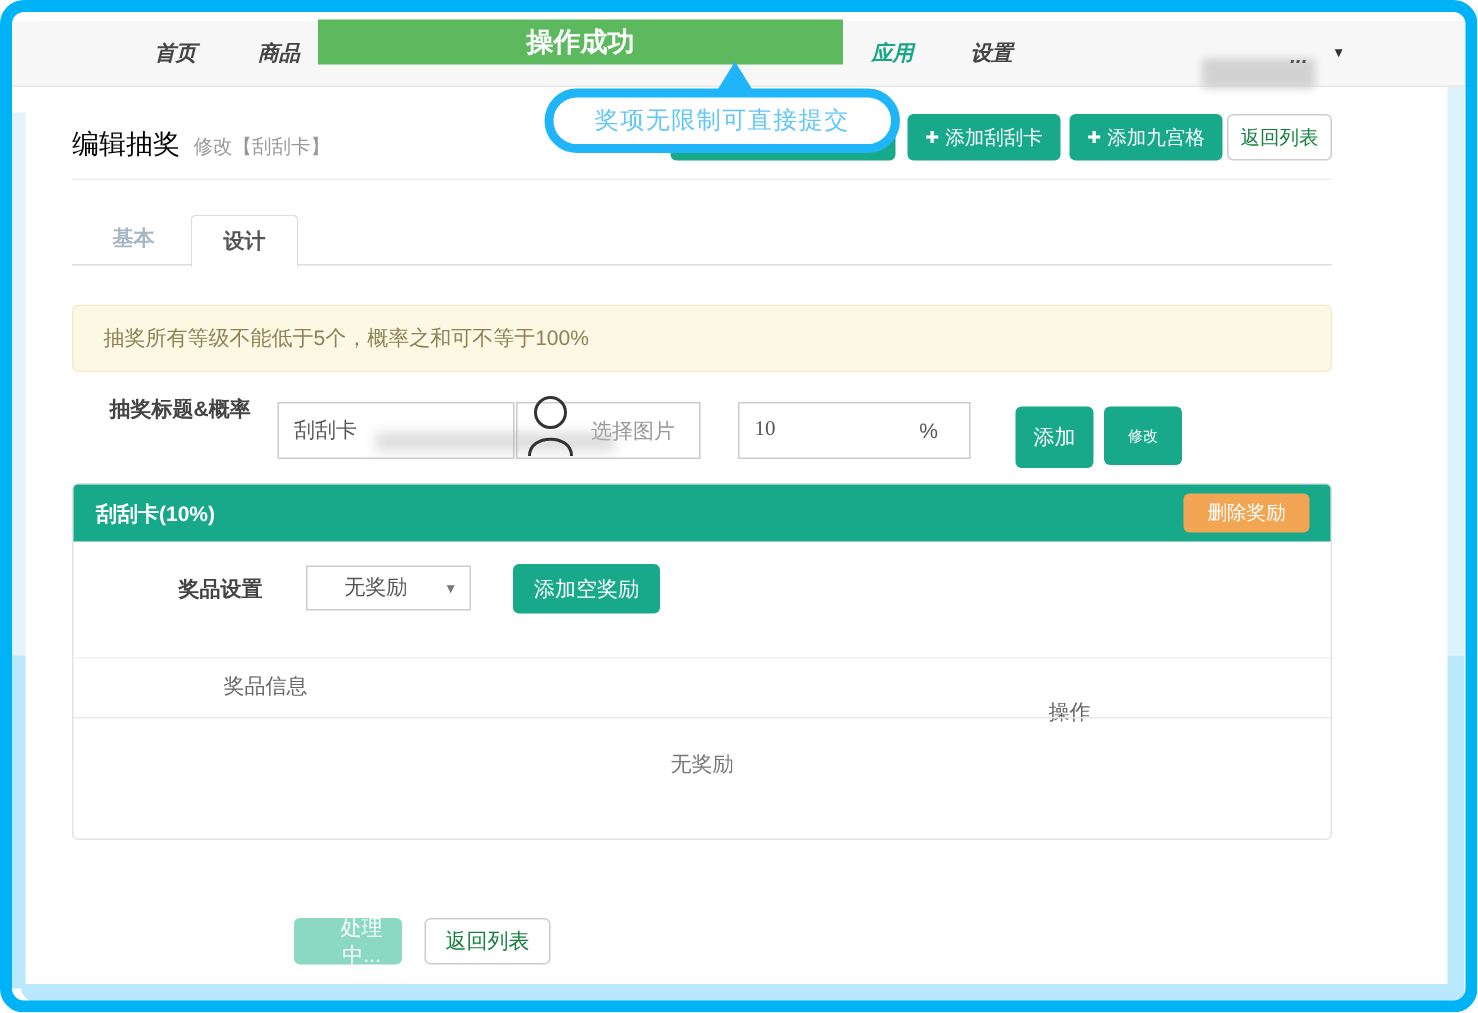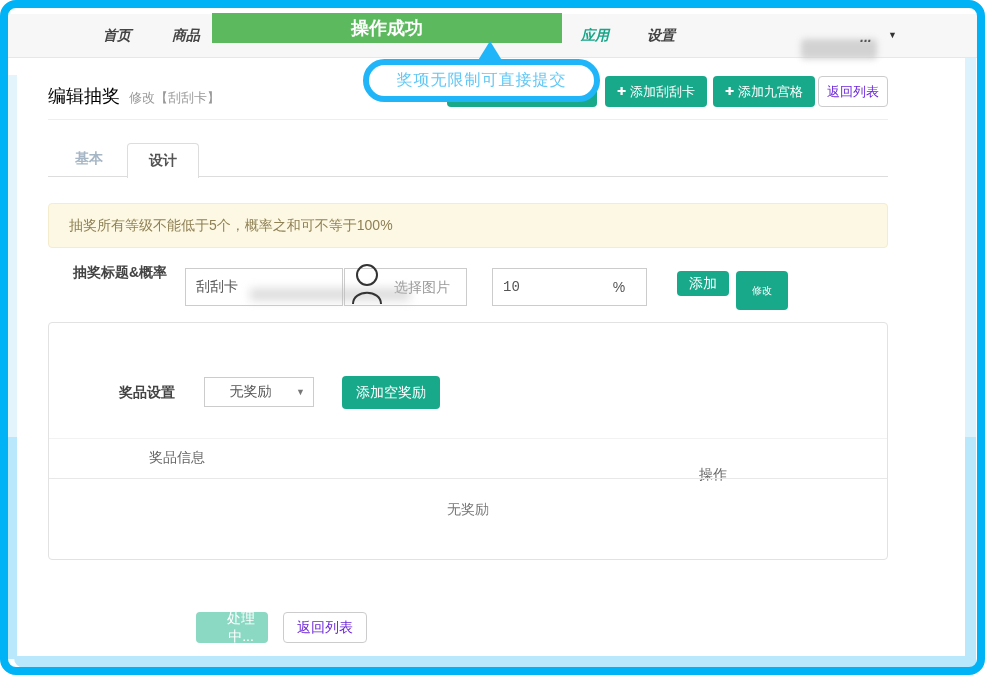--- a/index.html
+++ b/index.html
@@ -35,21 +35,21 @@
           border-radius:24px;z-index:40;display:flex;align-items:center;justify-content:center;}
   .bubble-text{color:#63c7f5;font-size:16px;font-weight:500;letter-spacing:1px;}
 
   
   .hidden-submit{position:absolute;left:447px;top:76px;width:150px;height:31px;background:#18a98b;border-radius:4px;z-index:8;}
 
   
   .btn{box-sizing:border-box;display:inline-flex;align-items:center;justify-content:center;border-radius:4px;
        font-size:13px;cursor:pointer;border:none;}
   .btn-teal{background:#18a98b;color:#fff;}
-  .btn-white{background:#fff;color:#6d28d9;border:1px solid #ccc;}
+  .btn-white{background:#fff;color:#15803d;border:1px solid #ccc;}
   .top-btn{position:absolute;top:76px;height:31px;}
   .btn-add-scratch{left:605px;width:102px;}
   .btn-add-grid{left:713px;width:102px;}
   .btn-back-top{left:818px;width:70px;}
   .plus-glyph{font-size:11px;margin-right:4px;}
 
   
   .page-heading{position:absolute;left:48px;top:84px;display:flex;align-items:baseline;gap:9px;z-index:6;}
   .page-title{font-size:18px;color:#000000;font-weight:500;}
   .page-subtitle{font-size:13px;color:#999;}
@@ -64,32 +64,32 @@
 
   
   .alert{position:absolute;left:48px;top:203px;width:840px;height:45px;box-sizing:border-box;background:#fdf8e3;
          border:1px solid #f5ecce;border-radius:4px;display:flex;align-items:center;padding-left:20px;
          font-size:14px;color:#8f8155;}
 
   
   .form-label{position:absolute;font-size:14px;font-weight:bold;color:#444;}
   .lbl-title-prob{left:73px;top:264px;}
   .input{position:absolute;box-sizing:border-box;border:1px solid #ccc;background:#fff;font-size:14px;color:#555;
-         font-family:Liberation Mono, monospace;padding:0 10px;outline:none;}
+         font-family:Liberation Serif, serif;padding:0 10px;outline:none;}
   .input-title{left:185px;top:268px;width:158px;height:38px;}
   .redact-smudge{position:absolute;left:250px;top:288px;width:160px;height:13px;background:rgba(185,185,185,.45);
                  filter:blur(4px);z-index:6;}
   .upload-box{position:absolute;left:344px;top:268px;width:123px;height:38px;box-sizing:border-box;border:1px solid #ccc;
               background:#fff;cursor:pointer;}
   .avatar-svg{position:absolute;left:350px;top:262px;z-index:7;}
   .upload-label{position:absolute;left:394px;top:279px;font-size:14px;color:#999;cursor:pointer;}
   .input-prob{left:492px;top:268px;width:101px;height:38px;}
   .percent-addon{position:absolute;left:592px;top:268px;width:55px;height:38px;box-sizing:border-box;border:1px solid #ccc;
                  border-left:none;background:#fff;display:flex;align-items:center;justify-content:center;font-size:14px;color:#555;}
-  .btn-add{position:absolute;left:677px;top:271px;width:52px;height:25px;font-size:14px;}
+  .btn-add{position:absolute;left:677px;top:271px;width:52px;height:41px;font-size:14px;}
   .btn-modify{position:absolute;left:736px;top:271px;width:52px;height:39px;font-size:10px;text-align:center;}
 
   
   .panel{position:absolute;left:48px;top:322px;width:840px;height:238px;box-sizing:border-box;border:1px solid #e2e2e2;
          border-radius:4px;background:#fff;}
   .panel-header{position:relative;height:38px;background:#18a98b;border-radius:3px 3px 0 0;color:#fff;font-size:14px;
                 font-weight:bold;line-height:38px;padding-left:15px;}
   .btn-delete{position:absolute;right:14px;top:6px;width:84px;height:26px;background:#f2a654;color:#fff;font-size:13px;}
   .prize-row-label{position:absolute;left:70px;top:61px;font-size:14px;font-weight:bold;color:#444;}
   .prize-select{position:absolute;left:155px;top:54px;width:110px;height:30px;box-sizing:border-box;border:1px solid #ccc;
@@ -163,20 +163,24 @@
     <circle cx="17" cy="13" r="10" fill="none" stroke="#333" stroke-width="2"></circle>
     <path d="M3 42 C3 27 31 27 31 42" fill="none" stroke="#333" stroke-width="2"></path>
   </svg>
   <span class="upload-label">选择图片</span>
   <input class="input input-prob" type="text" value="10" style="">
   <div class="percent-addon">%</div>
   <button class="btn btn-teal btn-add">添加</button>
   <button class="btn btn-teal btn-modify">修改</button>
 
   <div class="panel">
+    <div class="panel-header">
+      <span>刮刮卡(10%)</span>
+      <button class="btn btn-delete">删除奖励</button>
+    </div>
     <span class="prize-row-label">奖品设置</span>
     <div class="prize-select">
       <span class="prize-select-value">无奖励</span>
       <span class="select-caret">▼</span>
     </div>
     <button class="btn btn-teal btn-add-empty">添加空奖励</button>
 
     <div class="prize-table-top"></div>
     <span class="th-info">奖品信息</span>
     <span class="th-action">操作</span>

